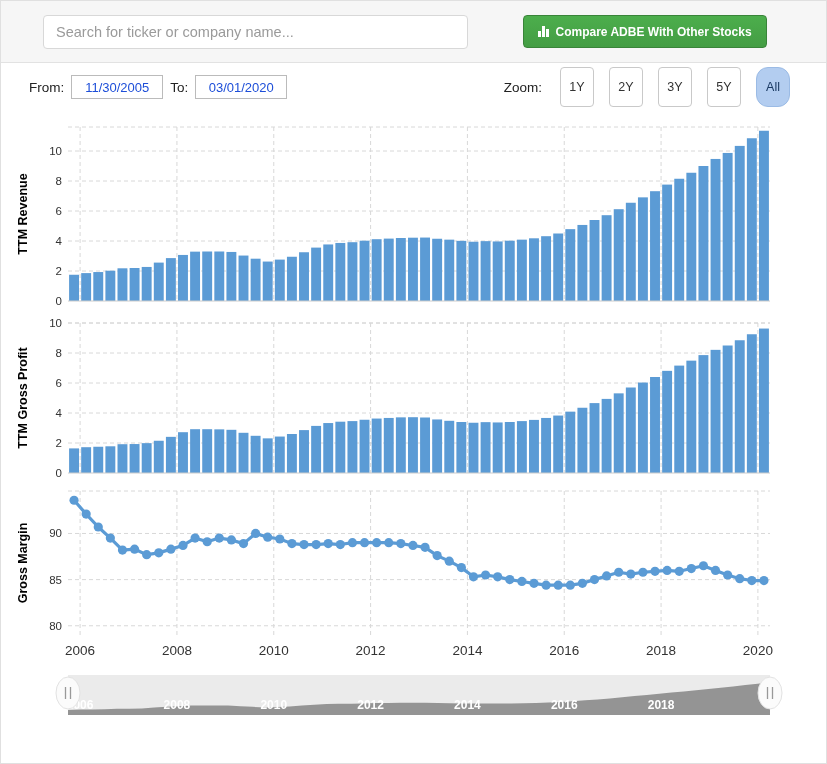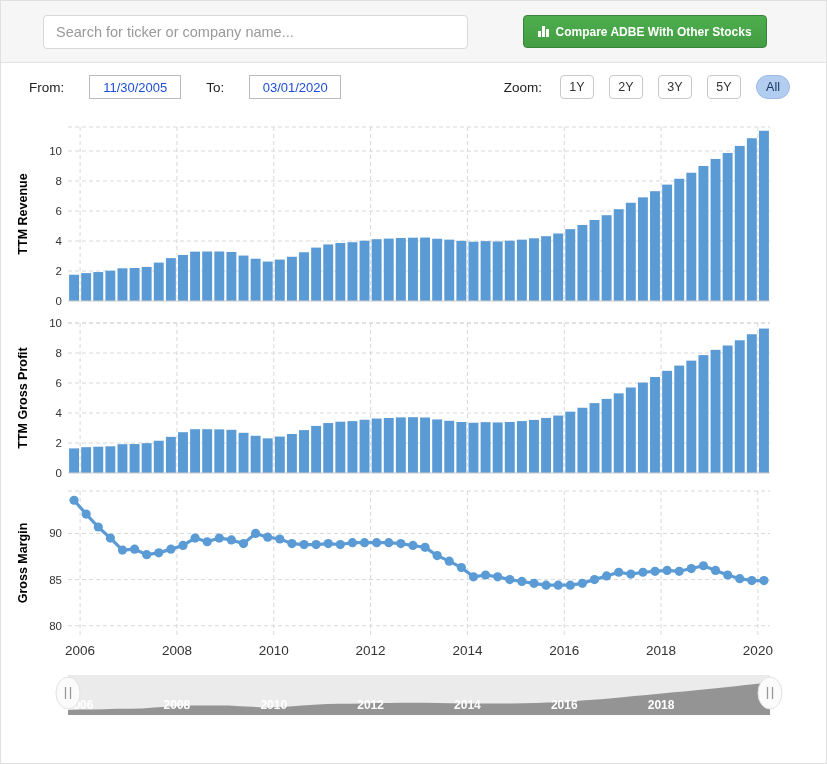--- a/index.html
+++ b/index.html
@@ -63,36 +63,36 @@
   .bar-icon i:nth-child(3) { height: 8px; }
 
   
   .controls {
     height: 48px;
     display: flex;
     align-items: center;
     padding: 0 36px 0 28px;
     justify-content: space-between;
   }
-  .daterange { display: flex; align-items: center; gap: 25px; font-size: 13.5px; color: #222; }
+  .daterange { display: flex; align-items: center; gap: 7px; font-size: 13.5px; color: #222; }
   .daterange label { color: #222; }
   .date-input {
     width: 92px; height: 24px;
     border: 1px solid #bbbbbb;
     background: #fff;
     text-align: center;
     font-size: 13px;
     font-family: "Liberation Sans", sans-serif;
     color: #1d4ed8;
     outline: none;
   }
   .zoomgroup { display: flex; align-items: center; gap: 15px; font-size: 13.5px; color: #222; }
   .zoomgroup .zlabel { margin-right: 3px; }
   .zbtn {
-    min-width: 34px; height: 24px;
+    min-width: 34px; height: 40px;
     border: 1px solid #c9c9c9;
     border-radius: 4px;
     background: #ffffff;
     font-size: 12.5px;
     font-family: "Liberation Sans", sans-serif;
     color: #333;
     cursor: pointer;
     padding: 0 0;
   }
   .zbtn.active {

